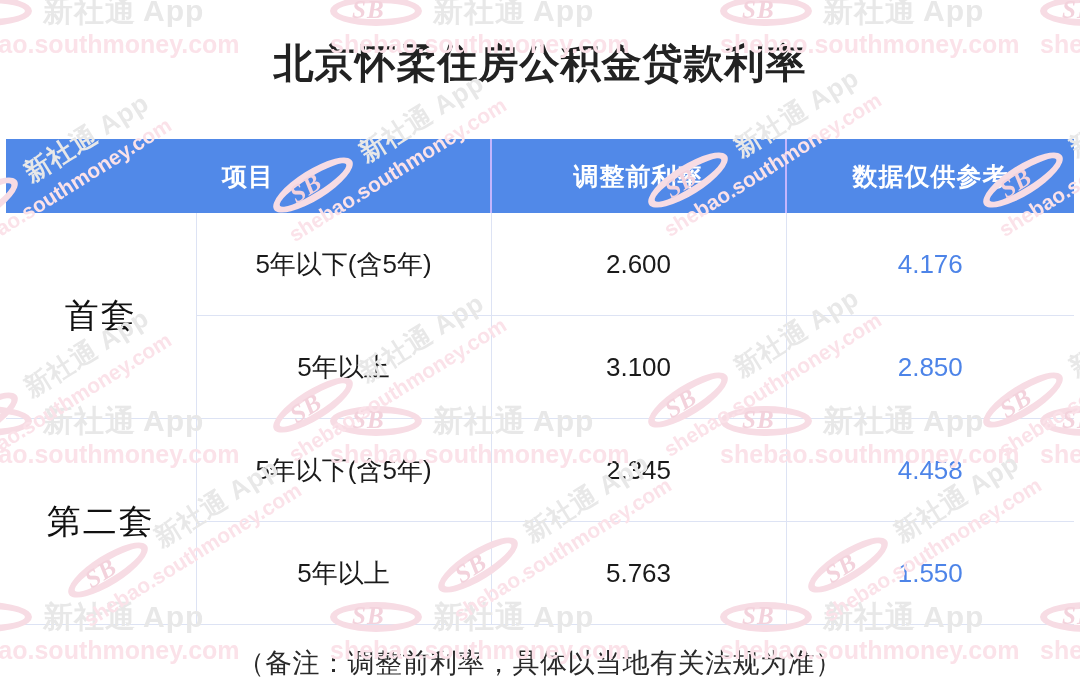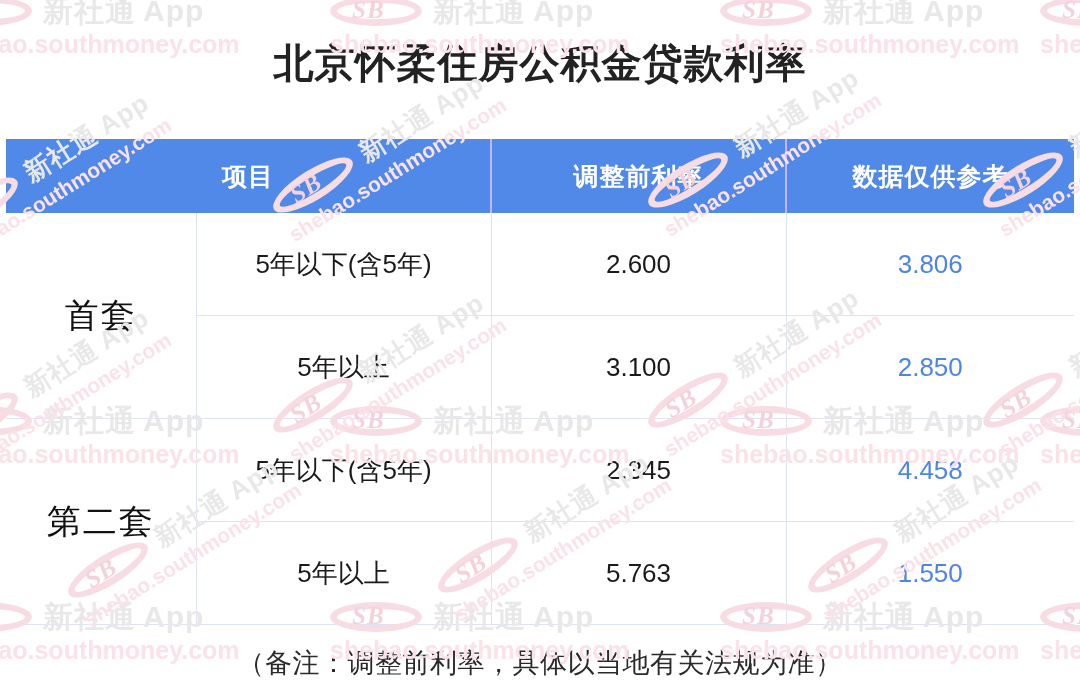--- a/index.html
+++ b/index.html
@@ -177,21 +177,21 @@
       <th class="hdr-sep">调整前利率</th>
       <th class="hdr-sep">数据仅供参考</th>
     </tr>
   </thead>
   <tbody>
 
     <tr>
       <td class="cell-group" rowspan="2">首套</td>
       <td class="cell-item">5年以下(含5年)</td>
       <td class="cell-before">2.600</td>
-      <td class="cell-after">3.806</td>
+      <td class="cell-after">4.176</td>
     </tr>
     <tr class="group-end">
       <td class="cell-item">5年以上</td>
       <td class="cell-before">3.100</td>
       <td class="cell-after">2.850</td>
     </tr>
 
     <tr>
       <td class="cell-group" rowspan="2">第二套</td>
       <td class="cell-item">5年以下(含5年)</td>

